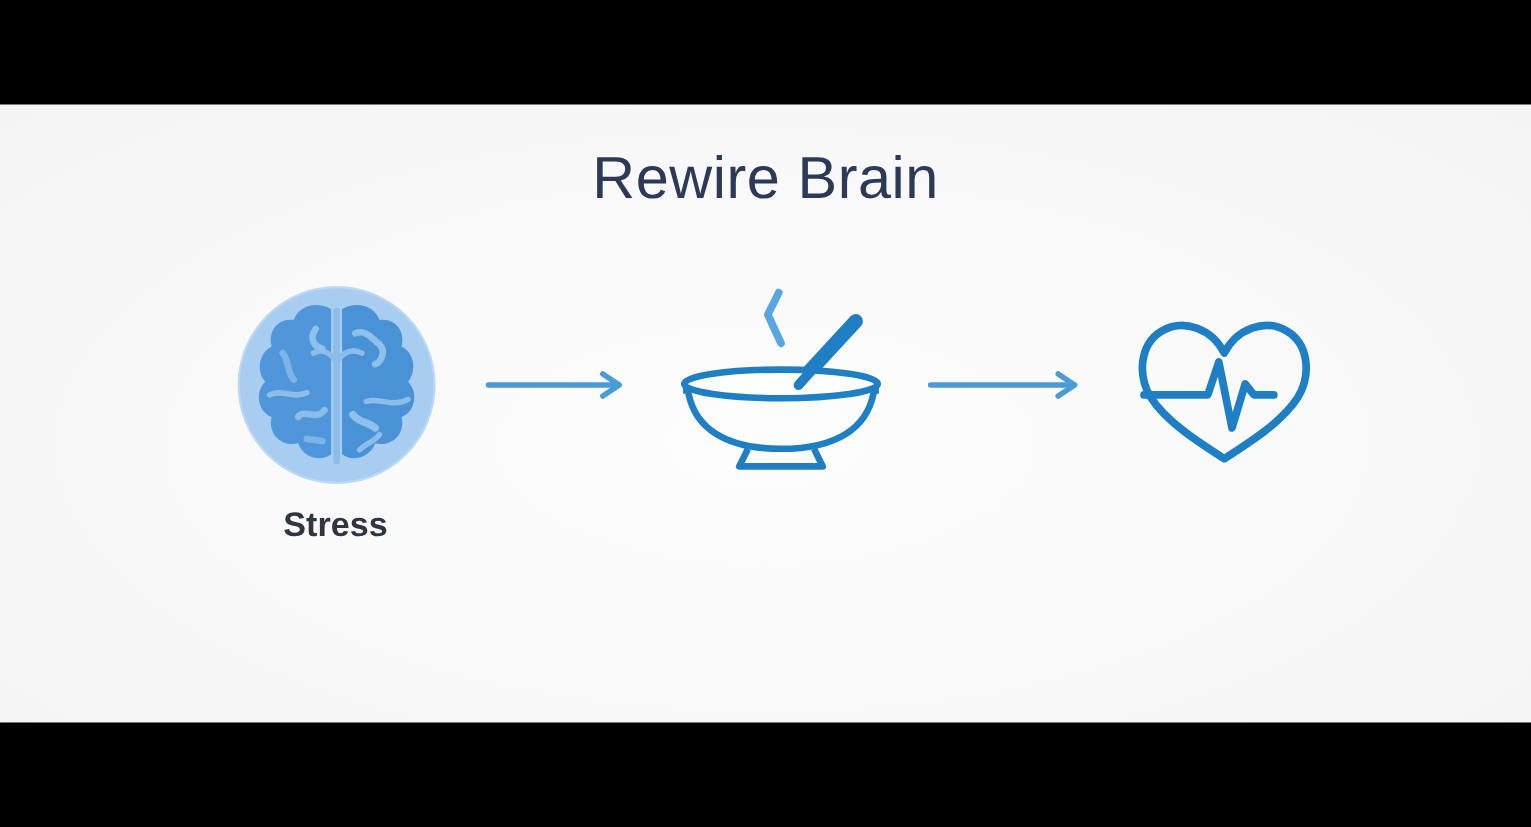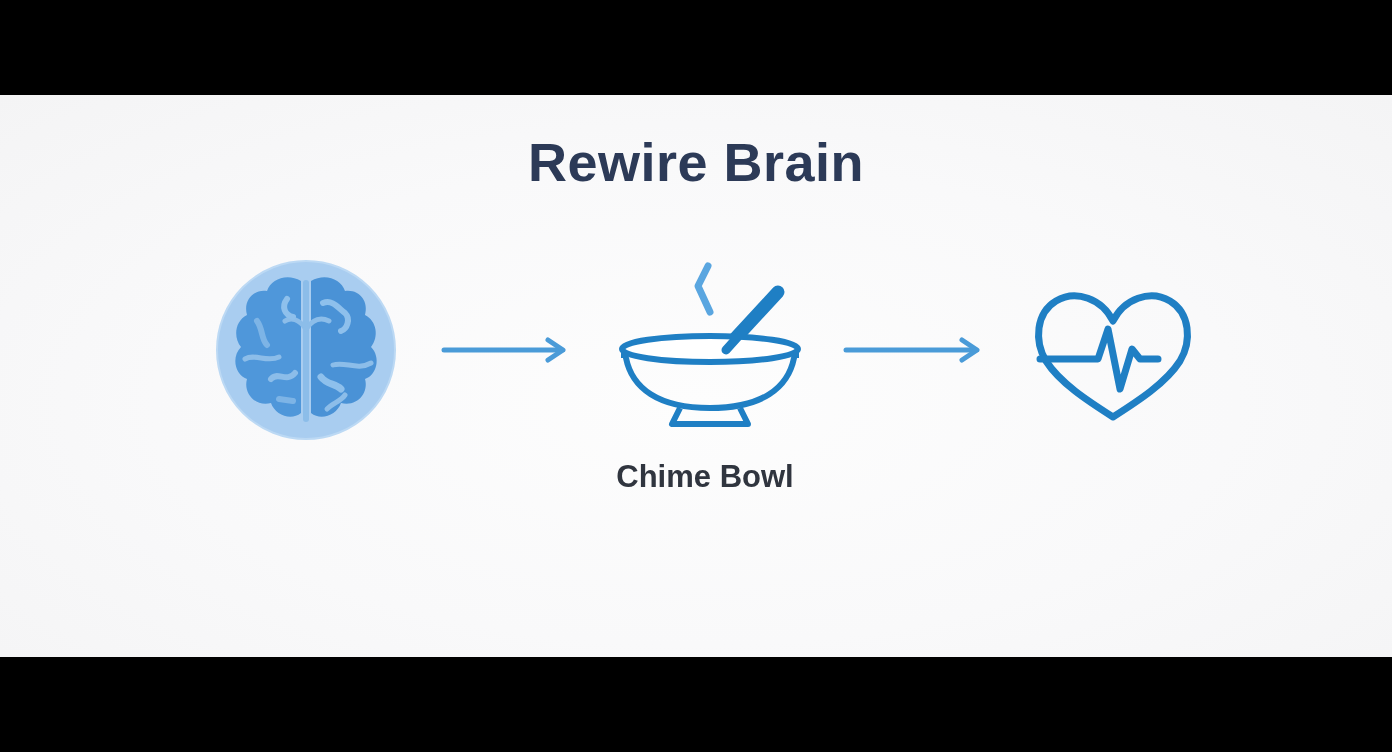--- a/index.html
+++ b/index.html
@@ -27,21 +27,21 @@
       height: 562px;
       background: radial-gradient(ellipse at 50% 55%, #fdfdfd 0%, #f9f9fa 55%, #f4f4f5 100%);
     }
     .title {
       position: absolute;
       left: 0;
       width: 1392px;
       top: 36px;
       text-align: center;
       font-size: 54px;
-      font-weight: 700;
+      font-weight: 400;
       color: #2c3a57;
       letter-spacing: 0.5px;
     }
     .node {
       position: absolute;
       display: block;
     }
     .node svg { display: block; }
     .label {
       position: absolute;
@@ -84,20 +84,21 @@
         <path d="M56 120 C62 112 72 124 80 114" stroke="#8cbde9" stroke-width="6" fill="none" stroke-linecap="round"></path>
         <path d="M64 140 L78 142" stroke="#7db4e6" stroke-width="6" fill="none" stroke-linecap="round"></path>
 
         <path d="M108 44 C118 40 124 50 130 54 C136 60 132 70 126 72" stroke="#8ec0ec" stroke-width="6" fill="none" stroke-linecap="round"></path>
         <path d="M118 106 C130 102 142 112 156 104" stroke="#8cbde9" stroke-width="5" fill="none" stroke-linecap="round"></path>
         <path d="M106 118 C112 126 120 124 126 130" stroke="#8ec0ec" stroke-width="7" fill="none" stroke-linecap="round"></path>
         <path d="M112 150 C118 144 126 142 130 136" stroke="#8cbde9" stroke-width="5" fill="none" stroke-linecap="round"></path>
       </svg>
     </span>
   </div>
+  <div class="label" style="left:205px; width:200px; top:364px;">Stress</div>
 
   <div class="arrow" style="left:440px; top:240px;">
     <span>
       <svg width="130" height="30" viewBox="0 0 130 30">
         <path d="M4 15 L122 15" stroke="#4a9bd8" stroke-width="5" stroke-linecap="round"></path>
         <path d="M108 5 L123 15 L108 25" stroke="#4a9bd8" stroke-width="5" fill="none" stroke-linecap="round" stroke-linejoin="round"></path>
       </svg>
     </span>
   </div>
 
@@ -113,21 +114,20 @@
 
         <path d="M134 72 L116 92" stroke="#1f7fc4" stroke-width="9" stroke-linecap="round"></path>
 
         <path d="M16 100 C22 130 48 150 100 150 C152 150 178 130 184 100" fill="none" stroke="#1f7fc4" stroke-width="6" stroke-linecap="round"></path>
         <path d="M14 92 L14 100 M186 92 L186 100" stroke="#1f7fc4" stroke-width="6"></path>
 
         <path d="M70 150 L62 166 L138 166 L130 150" fill="none" stroke="#1f7fc4" stroke-width="6" stroke-linejoin="round"></path>
       </svg>
     </span>
   </div>
-  <div class="label" style="left:575px; width:260px; top:364px;">Chime Bowl</div>
 
   <div class="arrow" style="left:842px; top:240px;">
     <span>
       <svg width="142" height="30" viewBox="0 0 142 30">
         <path d="M4 15 L134 15" stroke="#4a9bd8" stroke-width="5" stroke-linecap="round"></path>
         <path d="M120 5 L135 15 L120 25" stroke="#4a9bd8" stroke-width="5" fill="none" stroke-linecap="round" stroke-linejoin="round"></path>
       </svg>
     </span>
   </div>
 

